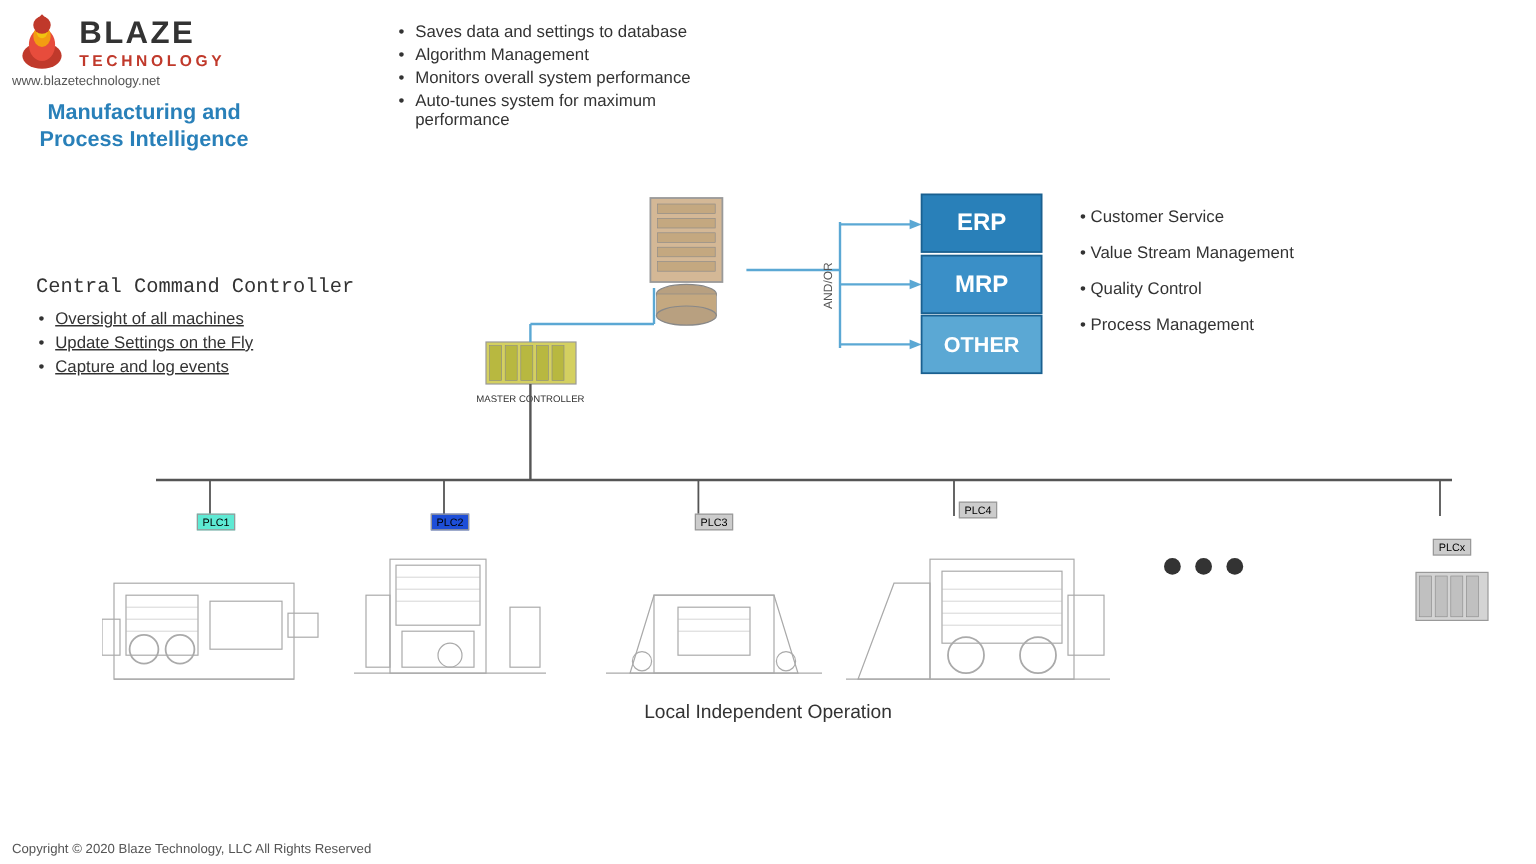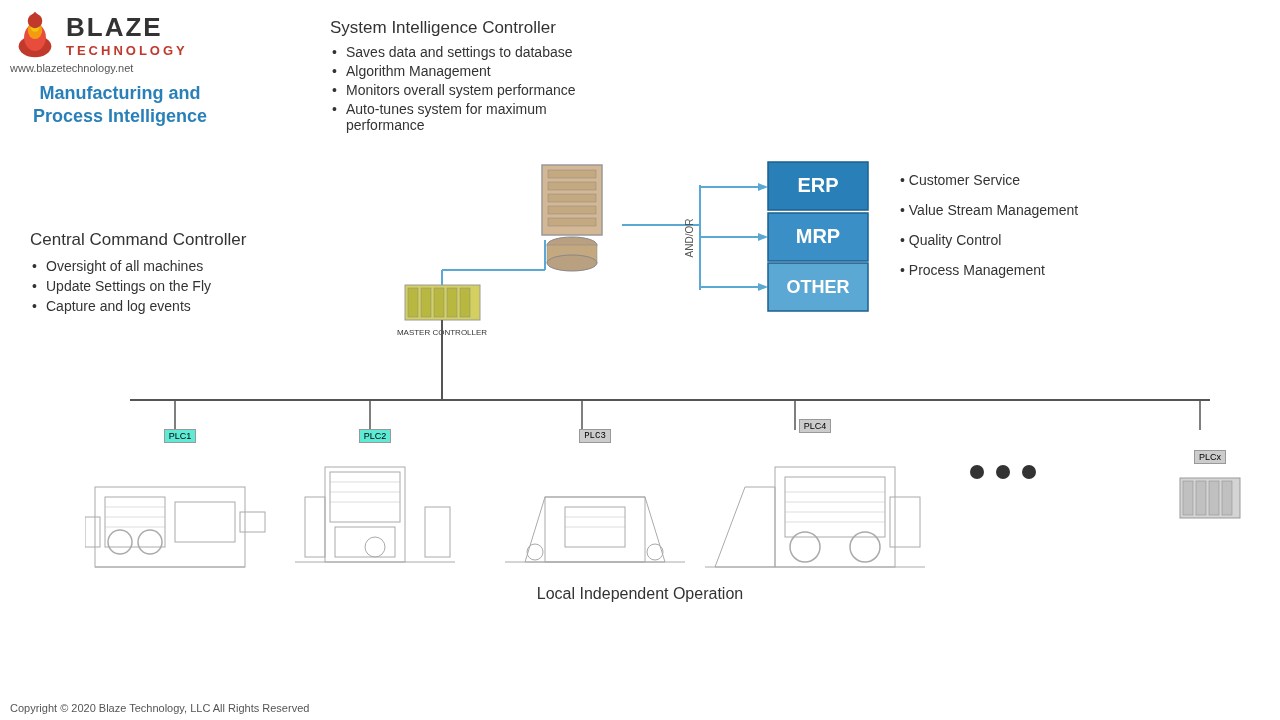--- a/index.html
+++ b/index.html
@@ -95,24 +95,26 @@
     .ccc-block {
       position: absolute;
       top: 230px;
       left: 30px;
       width: 310px;
     }
     .ccc-title {
       font-size: 17px;
       color: #333;
       margin-bottom: 8px;
+      font-family: Liberation Mono, monospace;
     }
     .ccc-list {
       list-style: none;
       padding: 0;
+      text-decoration: underline;
     }
     .ccc-list li {
       font-size: 14px;
       color: #333;
       margin-bottom: 4px;
       padding-left: 16px;
       position: relative;
     }
     .ccc-list li::before {
       content: '•';
@@ -162,21 +164,20 @@
     </div>
   </div>
   <span class="logo-url">www.blazetechnology.net</span>
   <div class="company-tagline">
     <span>Manufacturing and</span><br>
     <span>Process Intelligence</span>
   </div>
 </div>
 
 <div class="sic-block">
-  <div class="sic-title">System Intelligence Controller</div>
   <ul class="sic-list">
     <li>Saves data and settings to database</li>
     <li>Algorithm Management</li>
     <li>Monitors overall system performance</li>
     <li>Auto-tunes system for maximum<br>performance</li>
   </ul>
 </div>
 
 <div class="ccc-block">
   <div class="ccc-title">Central Command Controller</div>
@@ -267,36 +268,36 @@
       <rect x="0" y="70" width="15" height="30" fill="none" stroke="#aaa" stroke-width="1"></rect>
       <rect x="155" y="65" width="25" height="20" fill="none" stroke="#aaa" stroke-width="1"></rect>
 
       <line x1="20" y1="60" x2="80" y2="60" stroke="#bbb" stroke-width="0.5"></line>
       <line x1="20" y1="70" x2="80" y2="70" stroke="#bbb" stroke-width="0.5"></line>
       <line x1="20" y1="80" x2="80" y2="80" stroke="#bbb" stroke-width="0.5"></line>
     </svg>
   </div>
 
   <div style="position:absolute; left:265px; top:10px; text-align:center; width:180px;">
-    <div style="background:#5eead4; border:1px solid #999; font-size:9px; padding:1px 4px; display:inline-block; margin-bottom:4px;">PLC2</div>
+    <div style="background:#1d4ed8; border:1px solid #999; font-size:9px; padding:1px 4px; display:inline-block; margin-bottom:4px;">PLC2</div>
     <svg width="160" height="130" viewBox="0 0 160 130">
       <rect x="30" y="20" width="80" height="95" fill="none" stroke="#aaa" stroke-width="1"></rect>
       <rect x="35" y="25" width="70" height="50" fill="none" stroke="#aaa" stroke-width="1"></rect>
       <rect x="40" y="80" width="60" height="30" fill="none" stroke="#aaa" stroke-width="1"></rect>
       <line x1="0" y1="115" x2="160" y2="115" stroke="#aaa" stroke-width="1"></line>
       <rect x="10" y="50" width="20" height="60" fill="none" stroke="#aaa" stroke-width="1"></rect>
       <rect x="130" y="60" width="25" height="50" fill="none" stroke="#aaa" stroke-width="1"></rect>
       <line x1="35" y1="35" x2="105" y2="35" stroke="#bbb" stroke-width="0.5"></line>
       <line x1="35" y1="45" x2="105" y2="45" stroke="#bbb" stroke-width="0.5"></line>
       <line x1="35" y1="55" x2="105" y2="55" stroke="#bbb" stroke-width="0.5"></line>
       <circle cx="80" cy="100" r="10" fill="none" stroke="#aaa" stroke-width="1"></circle>
     </svg>
   </div>
 
-  <div style="position:absolute; left:480px; top:10px; text-align:center; width:190px;font-family:Liberation Mono, monospace;">
+  <div style="position:absolute; left:480px; top:10px; text-align:center; width:190px;">
     <div style="background:#ccc; border:1px solid #999; font-size:9px; padding:1px 4px; display:inline-block; margin-bottom:4px;">PLC3</div>
     <svg width="180" height="130" viewBox="0 0 180 130">
       <rect x="40" y="50" width="100" height="65" fill="none" stroke="#aaa" stroke-width="1"></rect>
       <polygon points="20,115 40,50 140,50 160,115" fill="none" stroke="#aaa" stroke-width="1"></polygon>
       <rect x="60" y="60" width="60" height="40" fill="none" stroke="#aaa" stroke-width="1"></rect>
       <line x1="0" y1="115" x2="180" y2="115" stroke="#aaa" stroke-width="1"></line>
       <line x1="60" y1="70" x2="120" y2="70" stroke="#bbb" stroke-width="0.5"></line>
       <line x1="60" y1="80" x2="120" y2="80" stroke="#bbb" stroke-width="0.5"></line>
       <circle cx="30" cy="105" r="8" fill="none" stroke="#aaa" stroke-width="1"></circle>
       <circle cx="150" cy="105" r="8" fill="none" stroke="#aaa" stroke-width="1"></circle>

